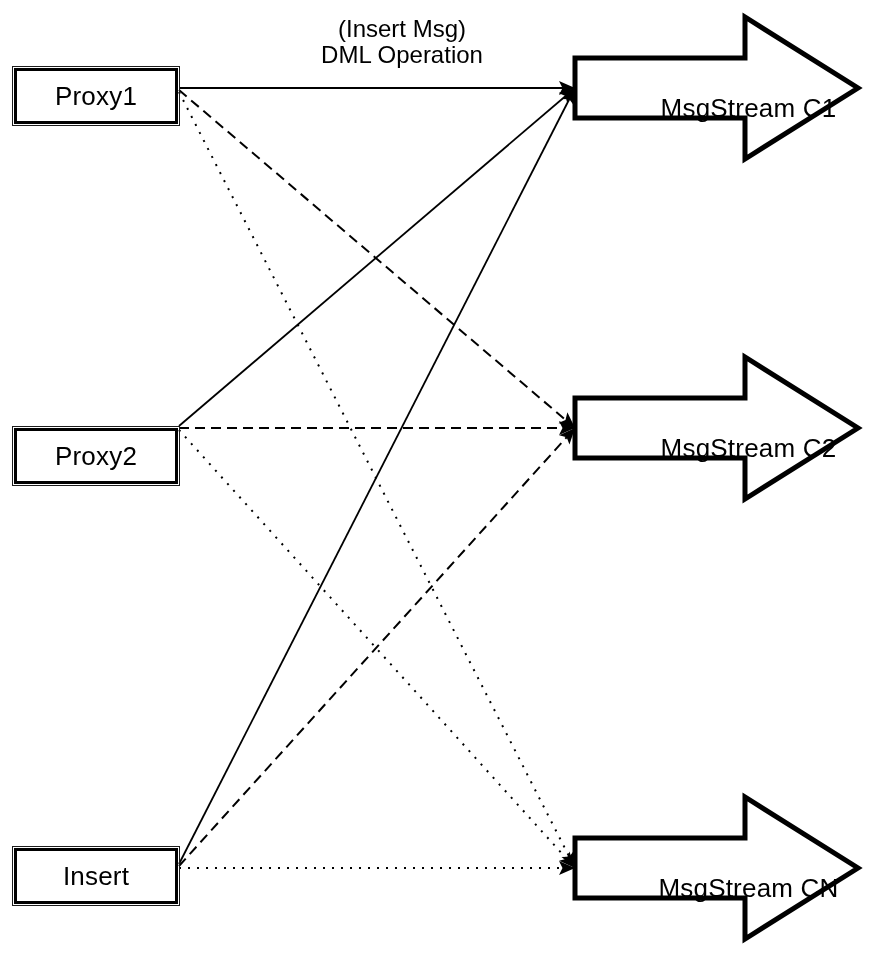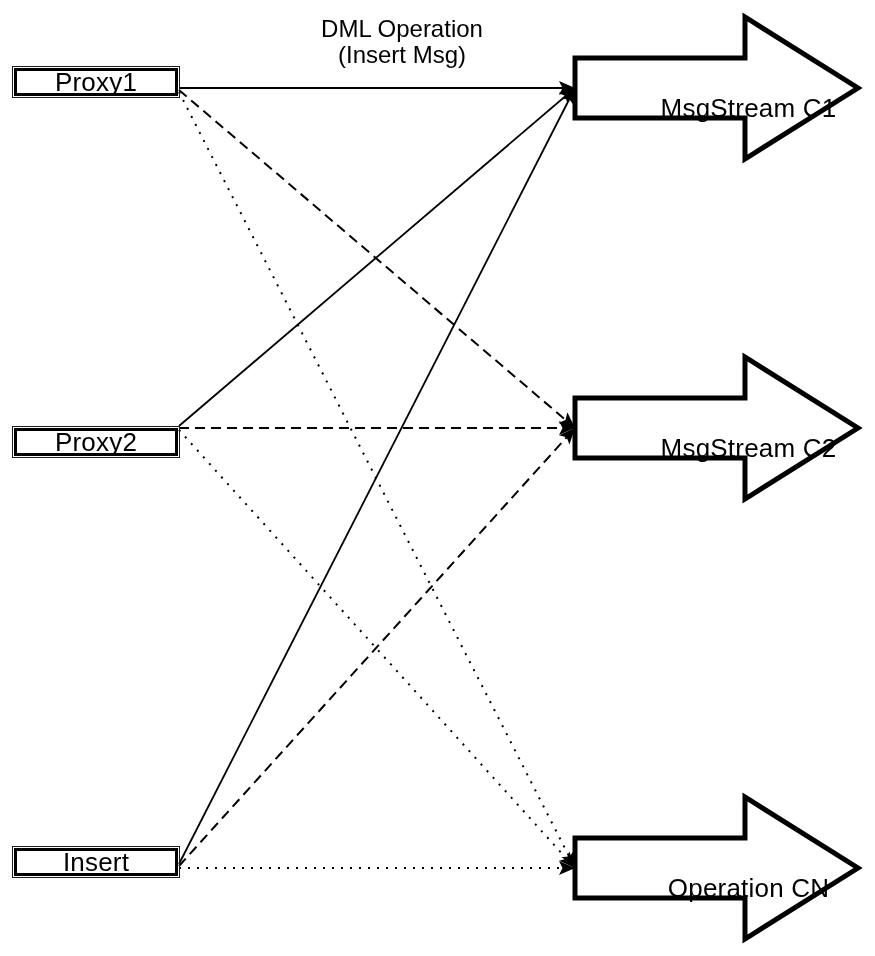--- a/index.html
+++ b/index.html
@@ -2,21 +2,21 @@
 <html><head>
 <meta charset="utf-8">
 <style>
   html,body{margin:0;padding:0;background:#fff;}
   .canvas{
     position:relative;width:875px;height:956px;background:#ffffff;
     font-family:"Liberation Sans",sans-serif;overflow:hidden;color:#000;
   }
   .layer{position:absolute;top:0;left:0;}
   .proxy-box{
-    position:absolute;left:14px;width:164px;height:28px;box-sizing:border-box;
+    position:absolute;left:14px;width:164px;height:56px;box-sizing:border-box;
     background:#ffffff;border:3px solid #000000;
     outline:1px solid #1c1c1c;outline-offset:1px;
     display:flex;align-items:center;justify-content:center;
     font-size:26px;letter-spacing:0.2px;
   }
   .proxy-1{top:68px}
   .proxy-2{top:428px}
   .proxy-k{top:848px}
   .stream-label{
     position:absolute;left:607px;width:283px;height:40px;
@@ -62,37 +62,37 @@
     <line class="conn solid" x1="179" y1="426" x2="575" y2="88" marker-end="url(#ah)"></line>
     <line class="conn dashed" x1="179" y1="428" x2="575" y2="428" marker-end="url(#ah)"></line>
     <line class="conn dotted" x1="179" y1="430" x2="575" y2="868" marker-end="url(#ah)"></line>
 
     <line class="conn solid" x1="179" y1="864" x2="575" y2="88" marker-end="url(#ah)"></line>
     <line class="conn dashed" x1="179" y1="866" x2="575" y2="428" marker-end="url(#ah)"></line>
     <line class="conn dotted" x1="179" y1="868" x2="575" y2="868" marker-end="url(#ah)"></line>
   </svg>
 
   <div class="diagram-title">
+    <div>(Insert Msg)</div>
     <div>DML Operation</div>
-    <div>(Insert Msg)</div>
   </div>
 
   <div class="proxy-box proxy-1">
     <span>Proxy1</span>
   </div>
   <div class="proxy-box proxy-2">
     <span>Proxy2</span>
   </div>
   <div class="proxy-box proxy-k">
     <span>Insert</span>
   </div>
 
   <div class="stream-label stream-1">
     <span>MsgStream C1</span>
   </div>
   <div class="stream-label stream-2">
     <span>MsgStream C2</span>
   </div>
   <div class="stream-label stream-n">
-    <span>Operation CN</span>
+    <span>MsgStream CN</span>
   </div>
 
 </div>
 
 </body></html>

